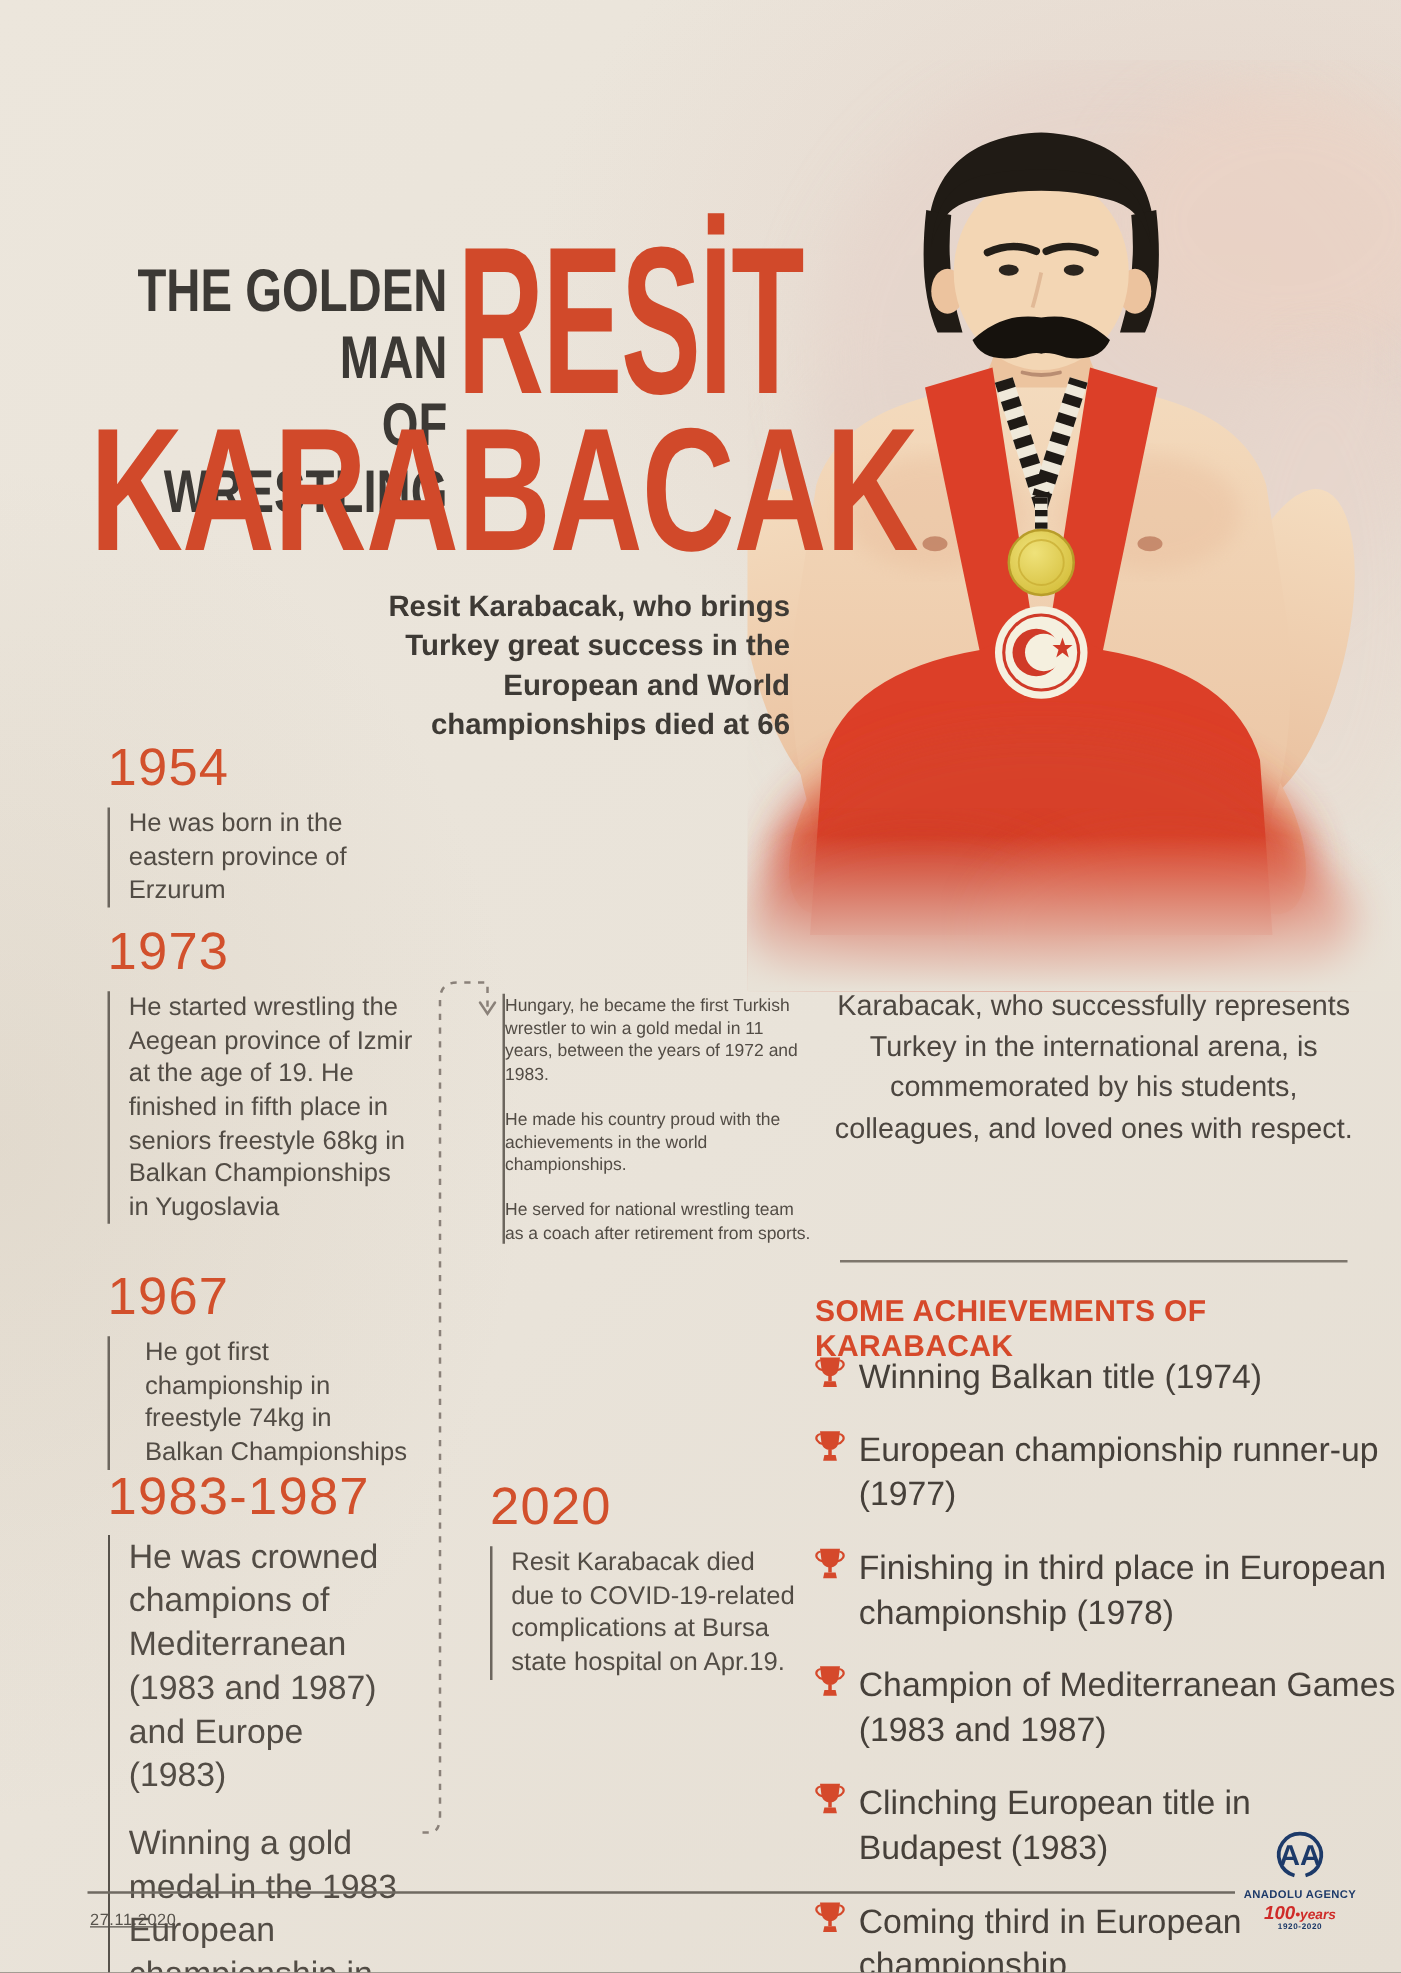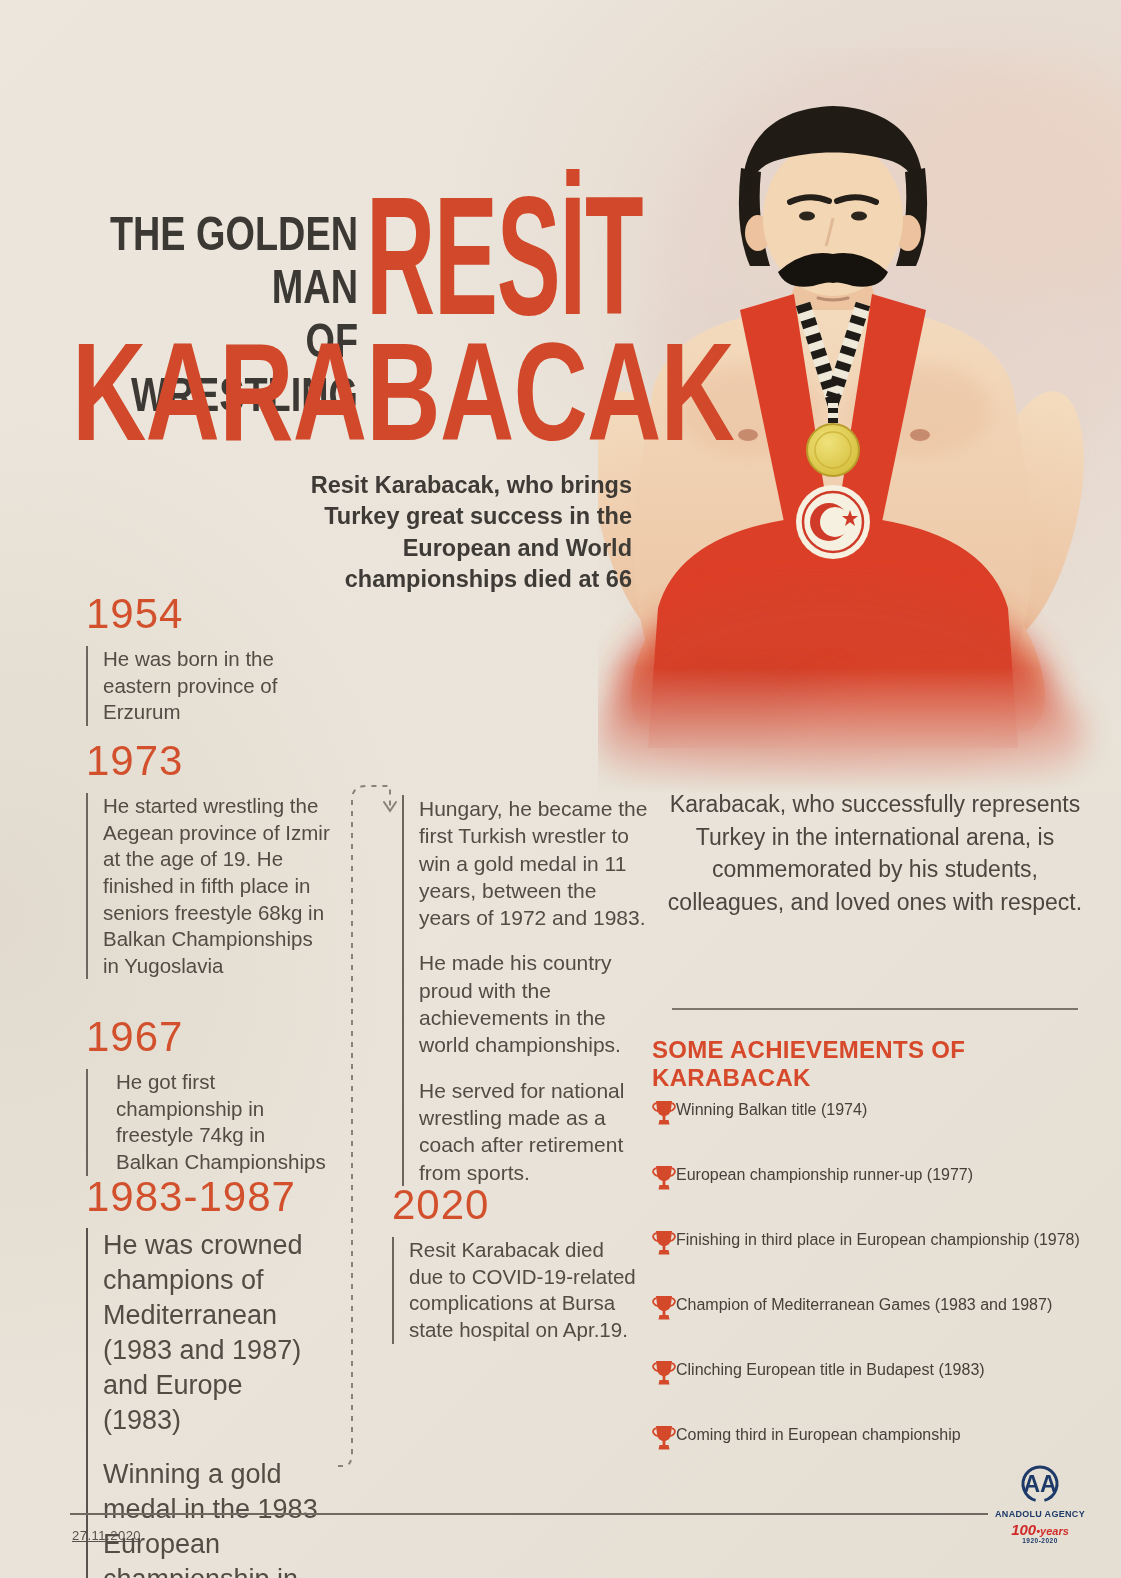--- a/index.html
+++ b/index.html
@@ -30,31 +30,31 @@
   .tl-1973{ left:86px; top:740px; } .tl-1973 .tl-text{ width:248px; }
   .tl-1974{ left:86px; top:1016px;} .tl-1974 .tl-text{ width:245px;padding-left:28px; }
   .tl-1983{ left:86px; top:1176px;}
   .curve-box{ margin-top:10px; width:232px; border-left:2px solid #57524b; border-bottom:2px solid #57524b;
               border-bottom-left-radius:18px; padding:0 0 14px 15px; position:relative;
               font-size:27px; line-height:1.3; color:#524c45; }
   .curve-box p + p{ margin-top:18px; }
   .arrow-right{ position:absolute; right:-12px; bottom:-9px; width:0; height:0;
                 border-left:13px solid #57524b; border-top:8px solid transparent; border-bottom:8px solid transparent; }
   
-  .mid{ left:402px; top:795px; width:250px; border-left:2px solid #6c665e; padding-left:15px;
-        font-size:21px; line-height:1.3; color:#524c45; z-index:4;}
+  .mid{ left:402px; top:795px; width:250px; border-left:2px solid #6c665e; 
+        font-size:14px; line-height:1.3; color:#524c45; z-index:4;}
   .mid p + p{ margin-top:18px; }
   .tl-2020{ left:392px; top:1184px; } .tl-2020 .tl-text{ width:250px; }
   
   .tribute{ left:652px; top:788px; width:446px; text-align:center; font-size:23px; color:#4c4640;
             line-height:1.42; z-index:4;}
   .divider{ left:672px; top:1008px; width:406px; border-top:2px solid #7d766c; z-index:4;}
   .ach-head{ left:652px; top:1036px; font-size:24px; font-weight:700; color:#d6492a; letter-spacing:.3px; z-index:4;}
   .ach-list{ left:652px; top:1084px; width:465px; display:flex; flex-direction:column; gap:23px; z-index:4;}
-  .ach-item{ display:flex; font-size:16px; color:#46403a; line-height:1.32;margin-top:15px; }
+  .ach-item{ display:flex; gap:11px; font-size:27px; color:#46403a; line-height:1.32; }
   .trophy{ width:24px; height:26px; flex:none; margin-top:1px; }
   
   .footer-line{ left:70px; top:1513px; width:918px; border-top:2px solid #6f6a61; z-index:4;}
   .footer-date{ left:72px; top:1528px; font-size:13px; color:#56524b; letter-spacing:.5px; z-index:4;text-decoration:underline;}
   .aa-logo{ left:990px; top:1460px; width:100px; text-align:center; z-index:4;}
   .aa-name{ font-size:9px; font-weight:700; color:#1d3a69; letter-spacing:.3px; margin-top:1px; }
   .aa-100{ margin-top:3px; font-size:15px; font-weight:700; font-style:italic; color:#cf2b28; line-height:1; }
   .aa-100 .lbl{ font-size:11px; }
   .aa-range{ font-size:6.5px; font-weight:700; color:#1d3a69; letter-spacing:.5px; }
   .overlay{ left:0; top:0; z-index:3; pointer-events:none; }
@@ -175,21 +175,21 @@
     <div class="curve-box">
       <p>He was crowned champions of Mediterranean (1983 and 1987) and Europe (1983)</p>
       <p>Winning a gold medal in the 1983 European championship in</p>
       <span class="arrow-right"></span>
     </div>
   </div>
 
   <div class="abs mid">
     <p>Hungary, he became the first Turkish wrestler to win a gold medal in 11 years, between the years of 1972 and 1983.</p>
     <p>He made his country proud with the achievements in the world championships.</p>
-    <p>He served for national wrestling made as a coach after retirement from sports.</p>
+    <p>He served for national wrestling team as a coach after retirement from sports.</p>
   </div>
   <div class="abs tl tl-2020">
     <div class="tl-year">2020</div>
     <div class="tl-text">Resit Karabacak died due to COVID-19-related complications at Bursa state hospital on Apr.19.</div>
   </div>
 
   <div class="abs tribute">Karabacak, who successfully represents Turkey in the international arena, is commemorated by his students, colleagues, and loved ones with respect.</div>
   <div class="abs divider"></div>
   <div class="abs ach-head">SOME ACHIEVEMENTS OF KARABACAK</div>
 

